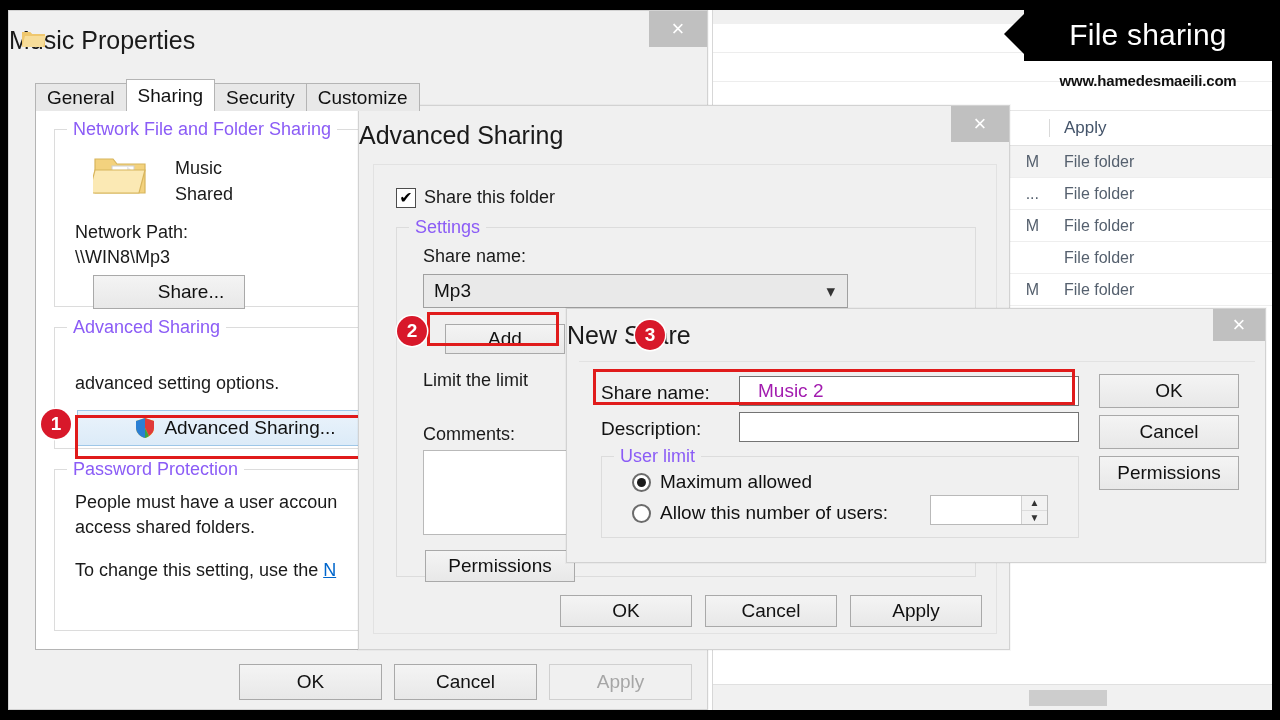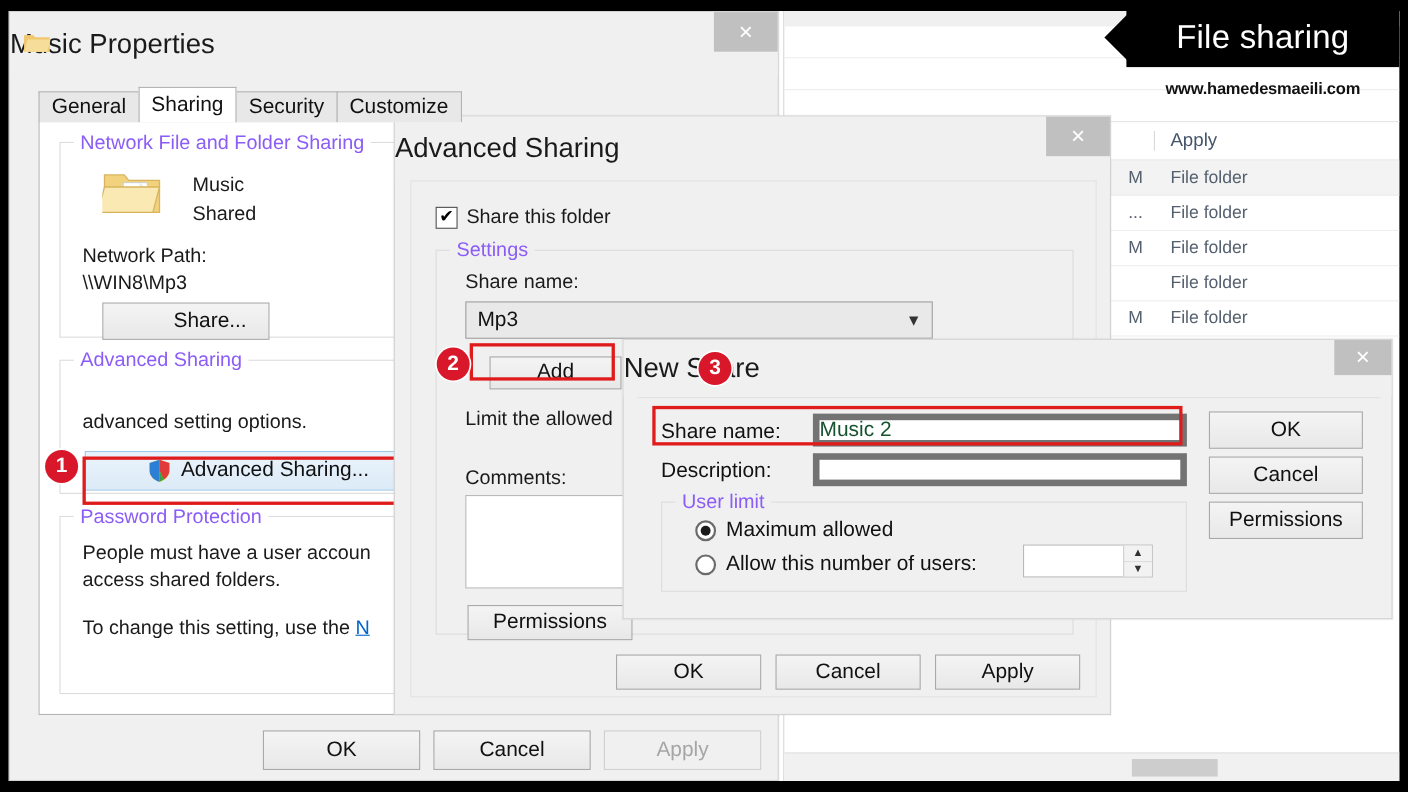--- a/index.html
+++ b/index.html
@@ -240,23 +240,23 @@
     left: 566px; top: 308px; width: 700px; height: 255px;
   }
   #ns-body {
     position: absolute; left: 12px; top: 52px;
     width: 676px; height: 190px;
     background: #f0f0f0;
     border-top: 1px solid #e2e2e2;
   }
   .field-label { font-size: 19px; color: #111; }
   .input {
-    background: #ffffff; border: 6px solid #737373;
-    font-size: 19px; color: #14532d;
-    display: flex; align-items: center; padding-left: 0;
+    background: #ffffff; border: 1px solid #737373;
+    font-size: 19px; color: #a21caf;
+    display: flex; align-items: center; padding-left: 18px;
   }
   .radio {
     width: 19px; height: 19px; border-radius: 50%;
     border: 2px solid #6b6b6b; background: #ffffff;
     display: inline-flex; align-items: center; justify-content: center;
   }
   .radio .dot {
     width: 9px; height: 9px; border-radius: 50%; background: #1a1a1a;
   }
   .spinner {
@@ -427,21 +427,21 @@
         <div class="body-text" style="position:absolute; left:26px; top:18px;">Share name:</div>
 
         <div class="combo" style="position:absolute; left:26px; top:46px; width:425px; height:34px;">
           <span>Mp3</span>
           <span class="chev">▾</span>
         </div>
 
         <div class="btn" style="position:absolute; left:48px; top:96px; width:120px; height:30px;">Add</div>
         <div class="btn disabled" style="position:absolute; left:178px; top:96px; width:120px; height:30px; justify-content:flex-start; padding-left:10px;">R</div>
 
-        <div class="body-text" style="position:absolute; left:26px; top:142px; white-space:nowrap;">Limit the allowed</div>
+        <div class="body-text" style="position:absolute; left:26px; top:142px; white-space:nowrap;">Limit the limit</div>
 
         <div class="body-text" style="position:absolute; left:26px; top:196px;">Comments:</div>
         <div class="textarea" style="position:absolute; left:26px; top:222px; width:150px; height:85px;"></div>
 
         <div class="btn" style="position:absolute; left:28px; top:322px; width:150px; height:32px;">Permissions</div>
       </div>
 
       <div class="btn" style="position:absolute; left:186px; top:430px; width:132px; height:32px;">OK</div>
       <div class="btn" style="position:absolute; left:331px; top:430px; width:132px; height:32px;">Cancel</div>
       <div class="btn" style="position:absolute; left:476px; top:430px; width:132px; height:32px;">Apply</div>

